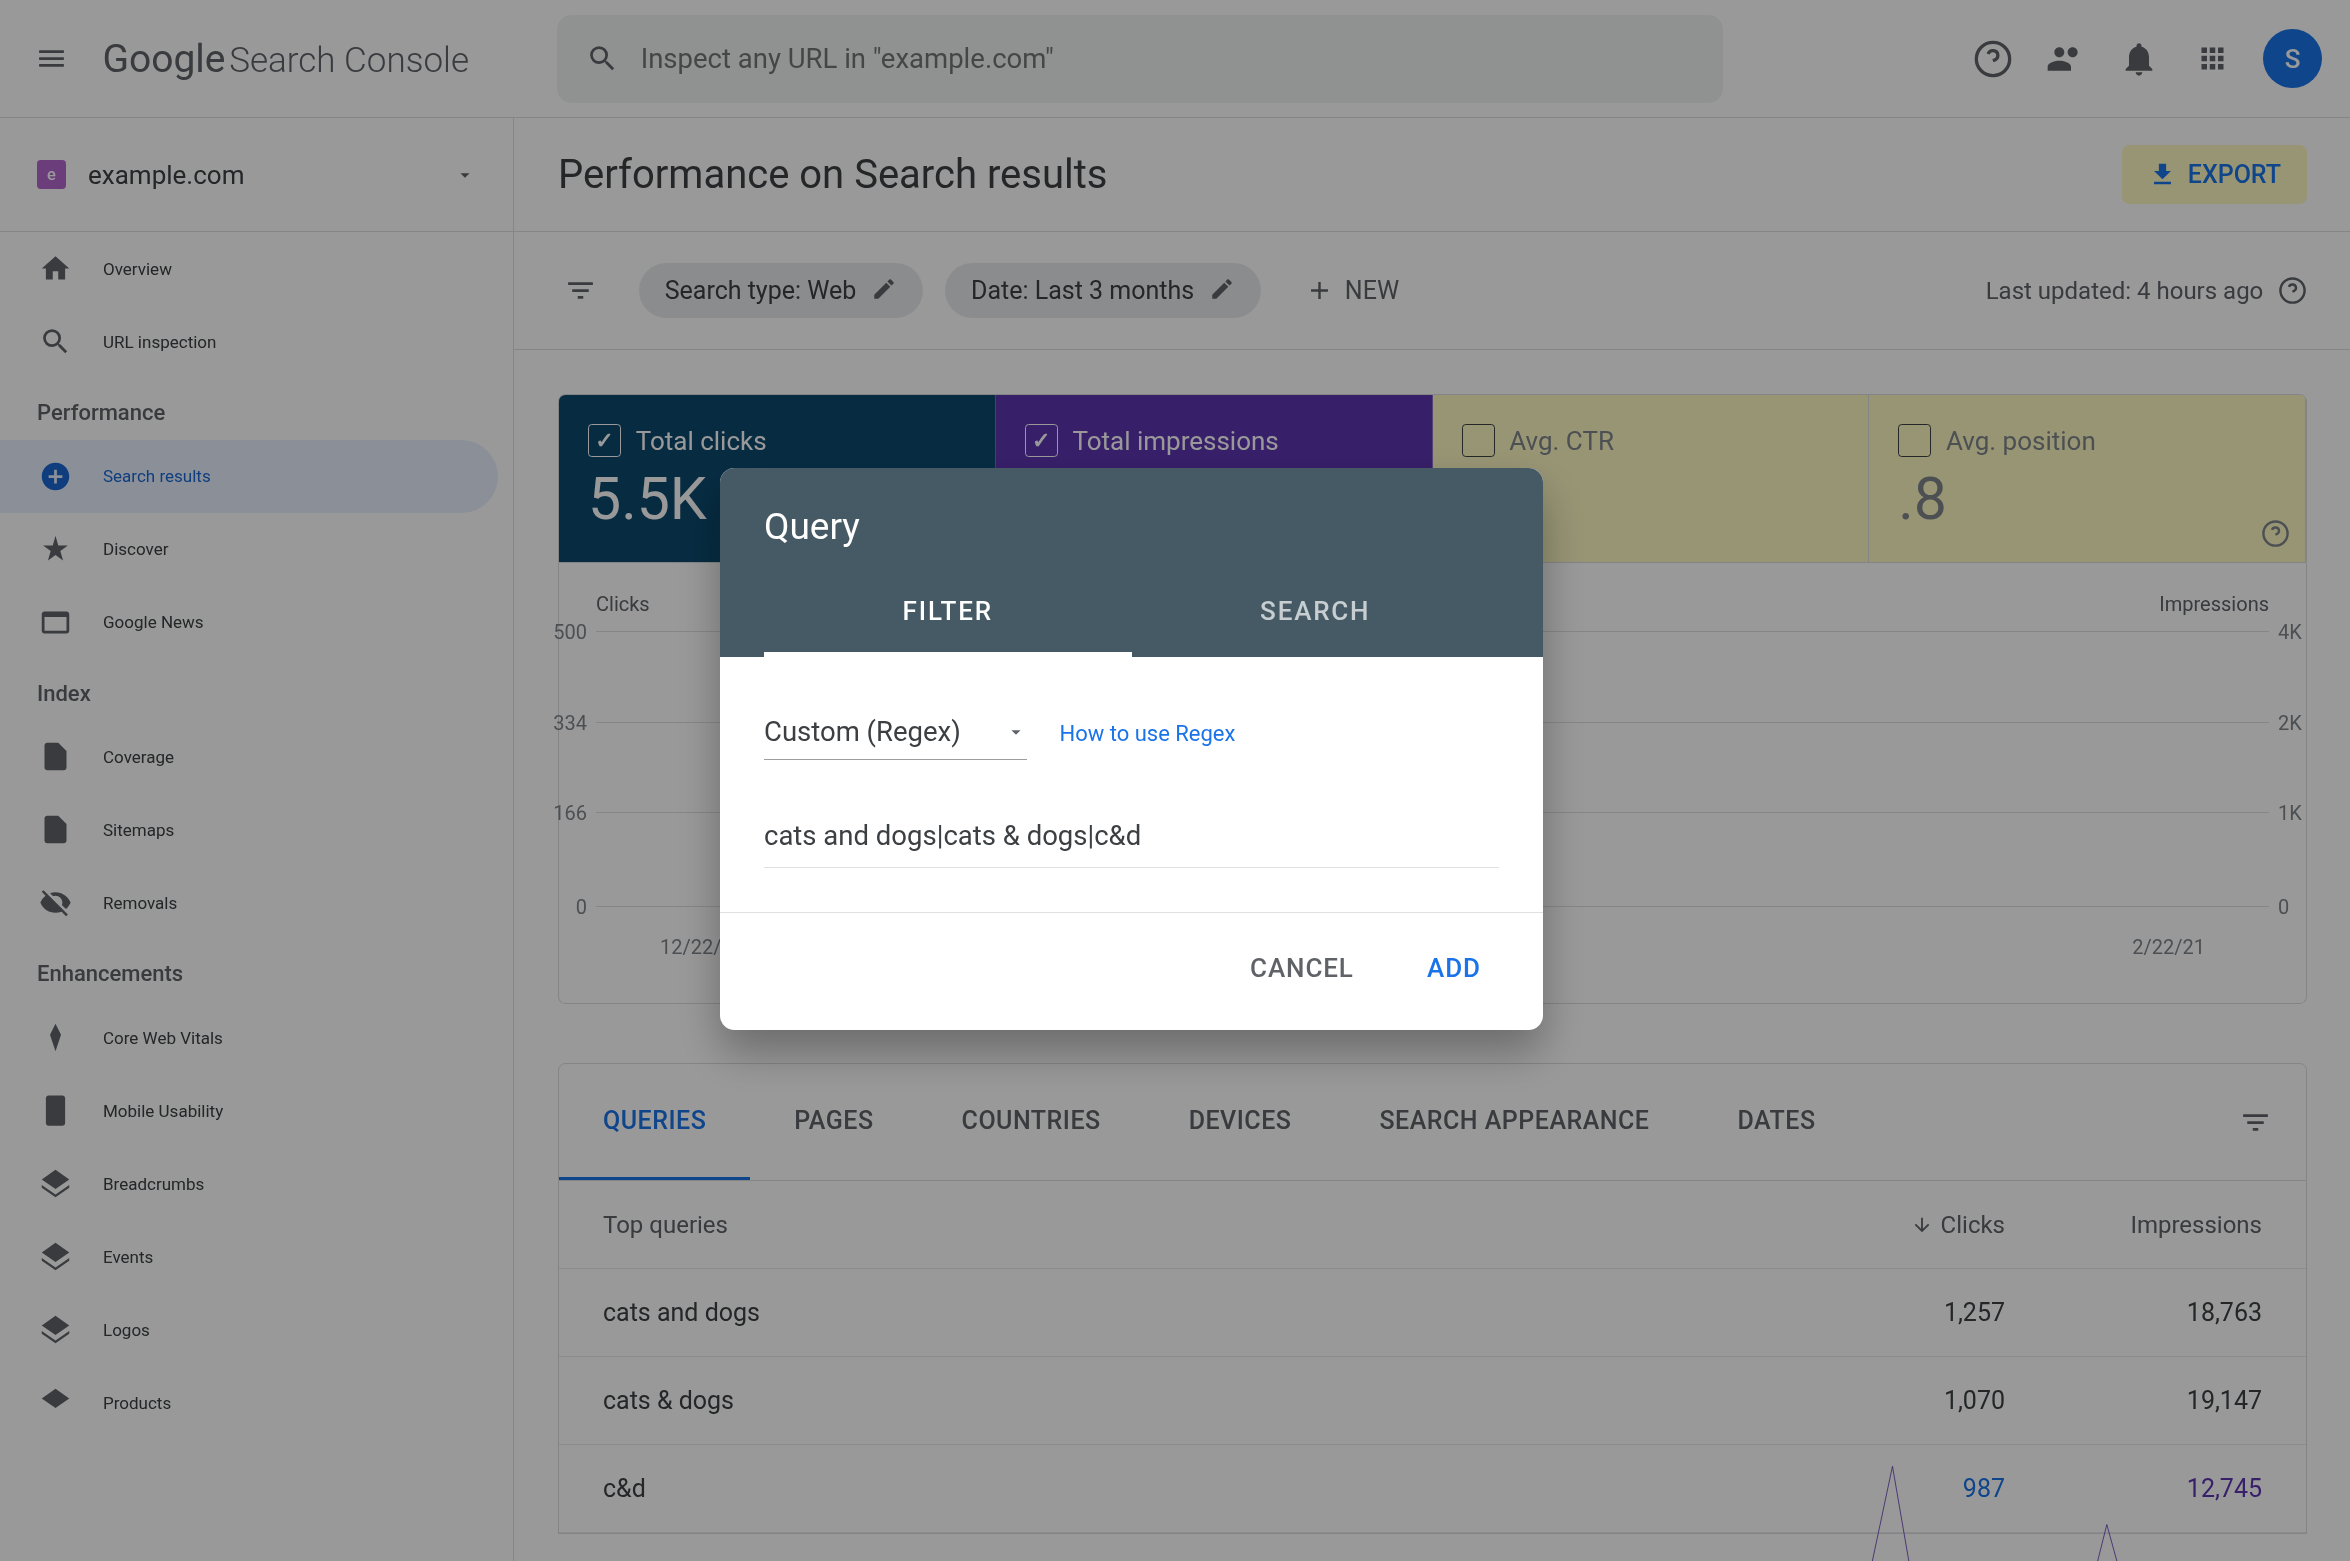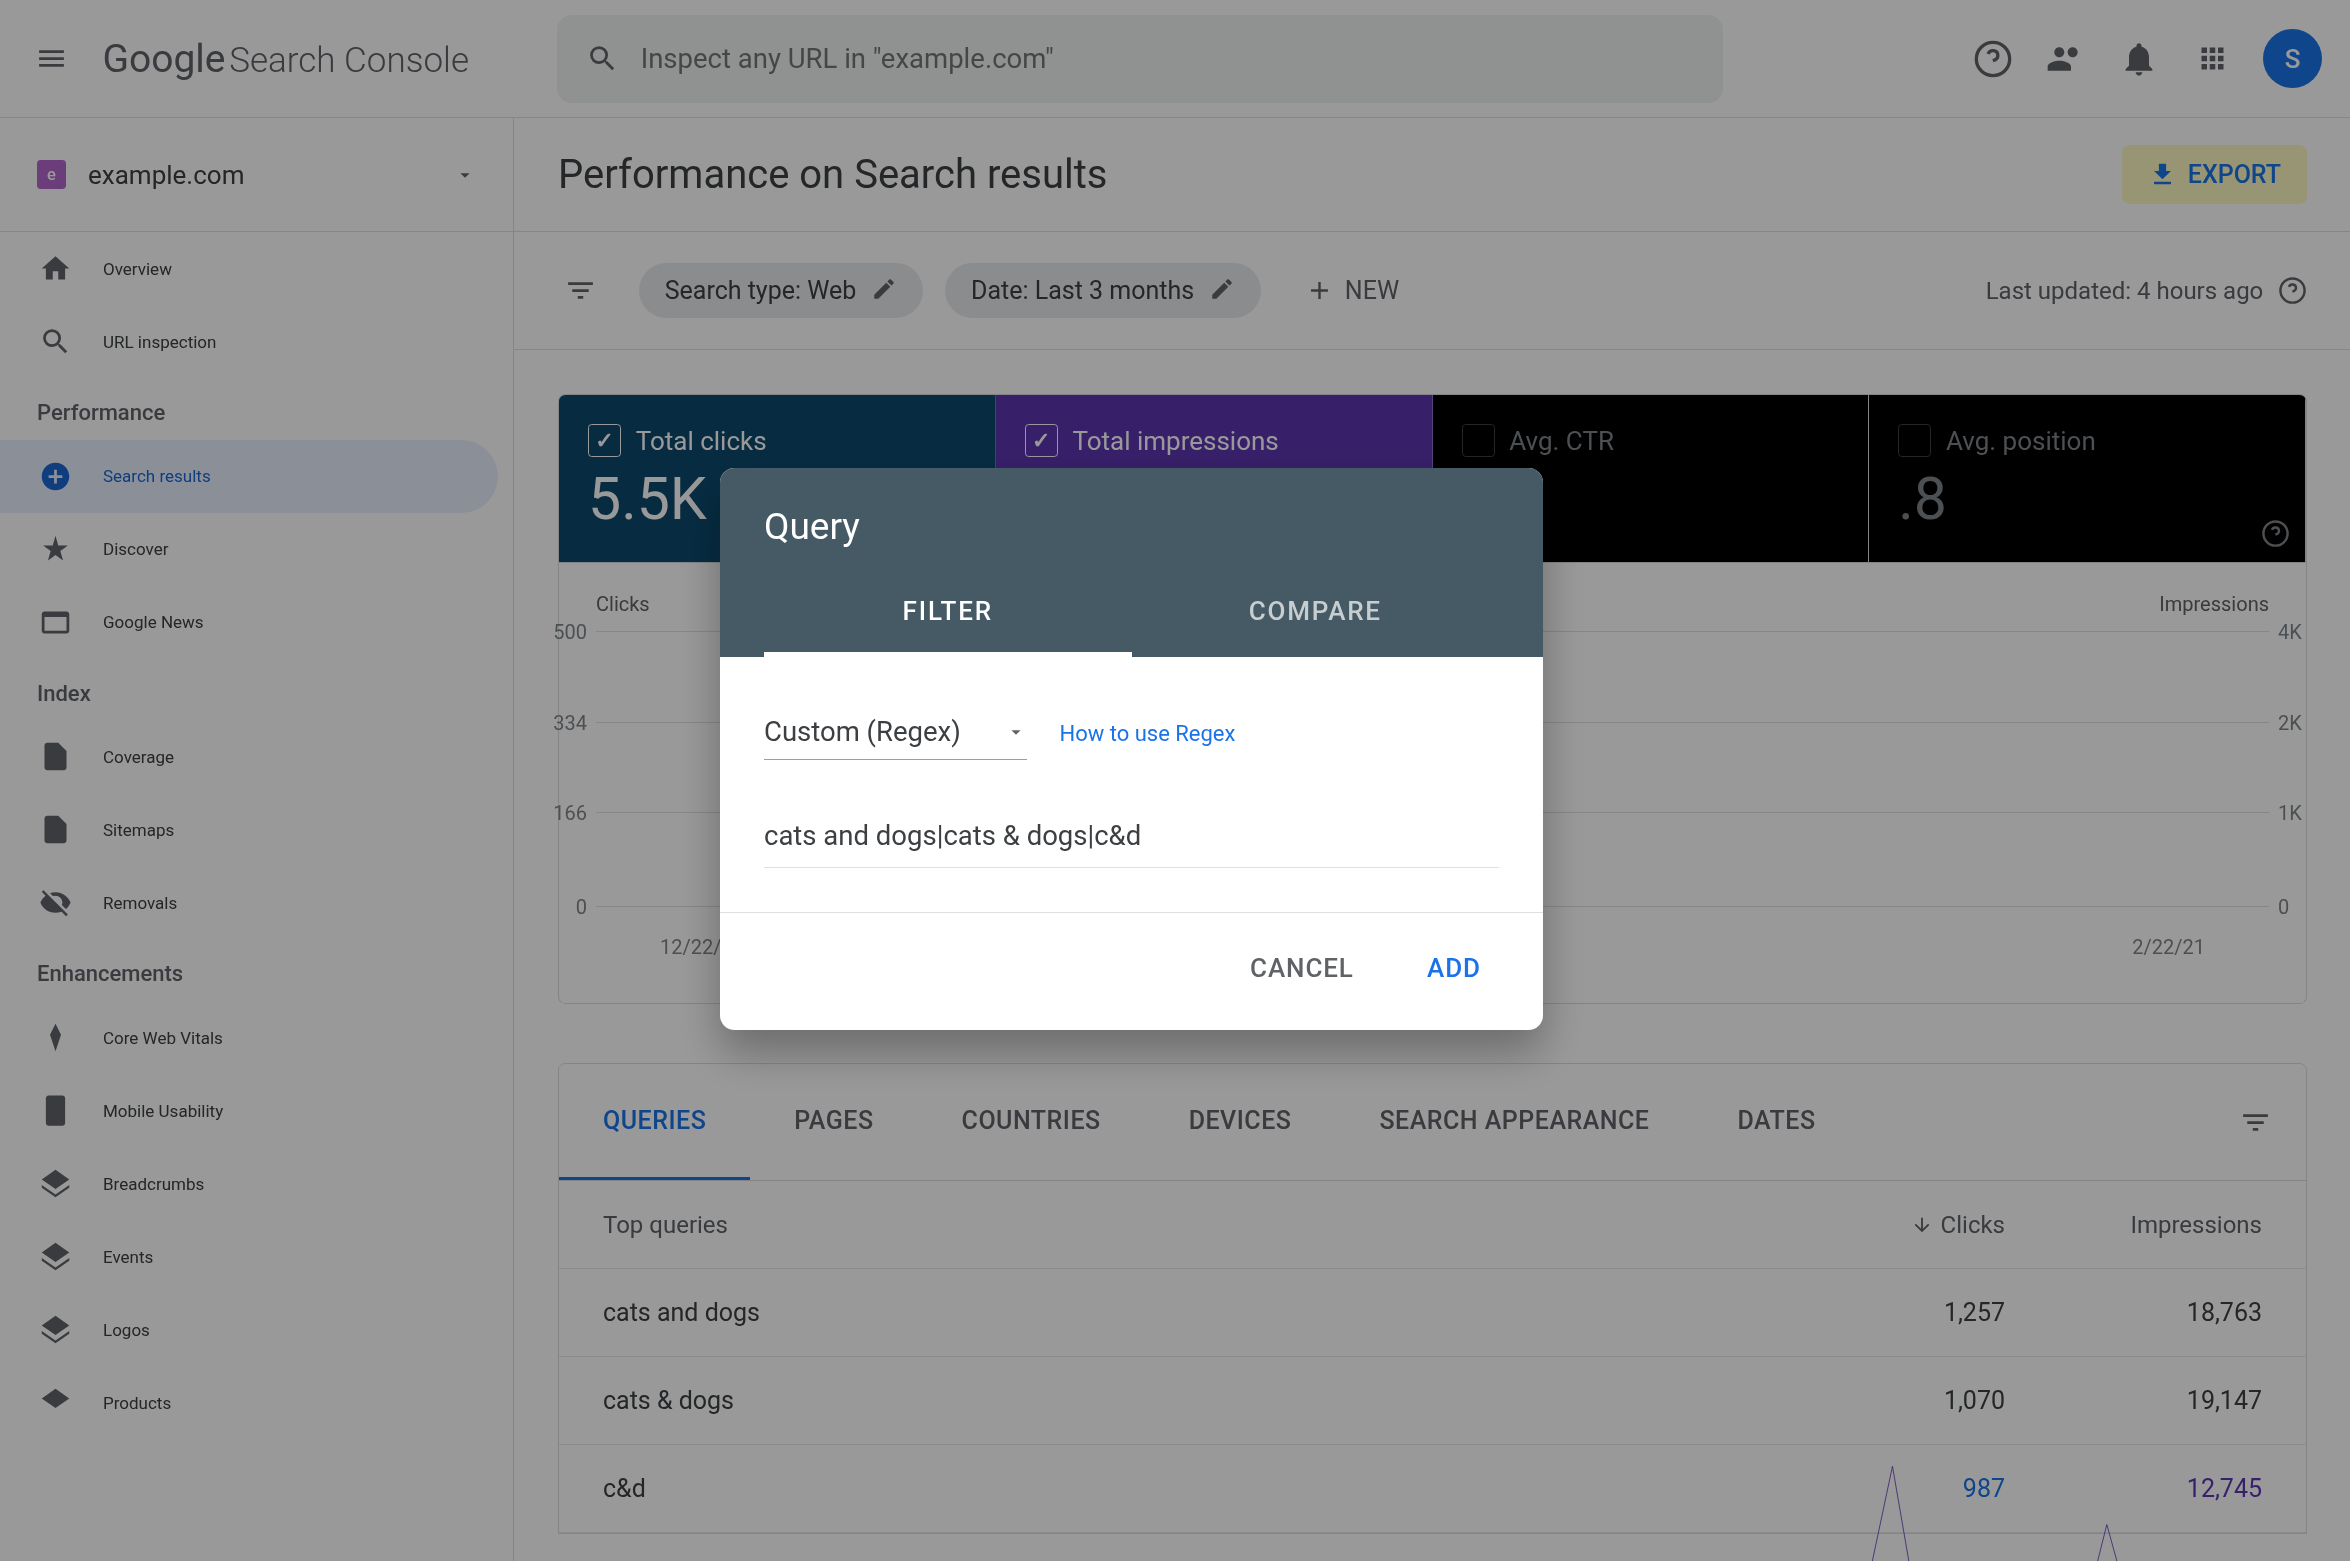--- a/index.html
+++ b/index.html
@@ -44,21 +44,21 @@
     .chip { display: flex; align-items: flex-start; gap: 14.7px; padding: 13px 26px; background: #e8eaed; border-radius: 29px; font-size: 25px; color: #3c4043; cursor: pointer; }
     .new-chip { display: flex; align-items: center; gap: 11px; color: #5f6368; font-size: 25px; cursor: pointer; padding: 13px 22px; }
     .last-updated { margin-left: auto; font-size: 24px; color: #5f6368; display: flex; align-items: center; gap: 14.7px; }
     
     
     .metrics { display: flex; margin: 44px 44px 0; border: 0.9px solid #dadce0; border-radius: 7.3px 7.3px 0 0; overflow: hidden; }
     .metric-card { flex: 1; padding: 29px; border-right: 0.9px solid rgba(255,255,255,0.3); cursor: pointer; }
     .metric-card:last-child { border-right: none; }
     .mc-blue { background: #0c4a6e; color: #fff; }
     .mc-purple { background: #5e35b1; color: #fff; }
-    .mc-gray { background: #000000; color: #3c4043; border-right: 0.9px solid #dadce0 !important; }
+    .mc-gray { background: #fef9c3; color: #3c4043; border-right: 0.9px solid #dadce0 !important; }
     .mc-header { display: flex; align-items: center; gap: 14.7px; }
     .mc-check { width: 33px; height: 33px; border: 1.8px solid currentColor; border-radius: 3.7px; display: flex; align-items: center; justify-content: center; }
     .mc-check.checked::after { content: '✓'; font-size: 22px; font-weight: bold; }
     .mc-label { font-size: 26px; }
     .mc-value { font-size: 59px; font-weight: 400; margin-top: 7.3px; }
     .mc-gray .mc-label, .mc-gray .mc-value { color: #80868b; }
     .metric-help { position: absolute; right: 14.7px; bottom: 14.7px; }
     
     
     .chart-area { margin: 0 44px; border: 0.9px solid #dadce0; border-top: none; border-radius: 0 0 7.3px 7.3px; padding: 29px 37px; height: 441px; position: relative; }
@@ -432,21 +432,21 @@
     </div>
   </div>
 </div>
 
 <div class="scrim"></div>
 <div class="dialog">
   <div class="dialog-header">
     <div class="dialog-title">Query</div>
     <div class="dialog-tabs">
       <div class="dialog-tab active">FILTER</div>
-      <div class="dialog-tab">COMPARE</div>
+      <div class="dialog-tab">SEARCH</div>
     </div>
   </div>
   <div class="dialog-body">
     <div>
       <span class="dropdown">
         <span>Custom (Regex)</span>
         <svg width="22" height="22" viewBox="0 0 24 24" fill="#5f6368">
             <path d="M7 10l5 5 5-5z"></path>
           </svg>
       </span>

